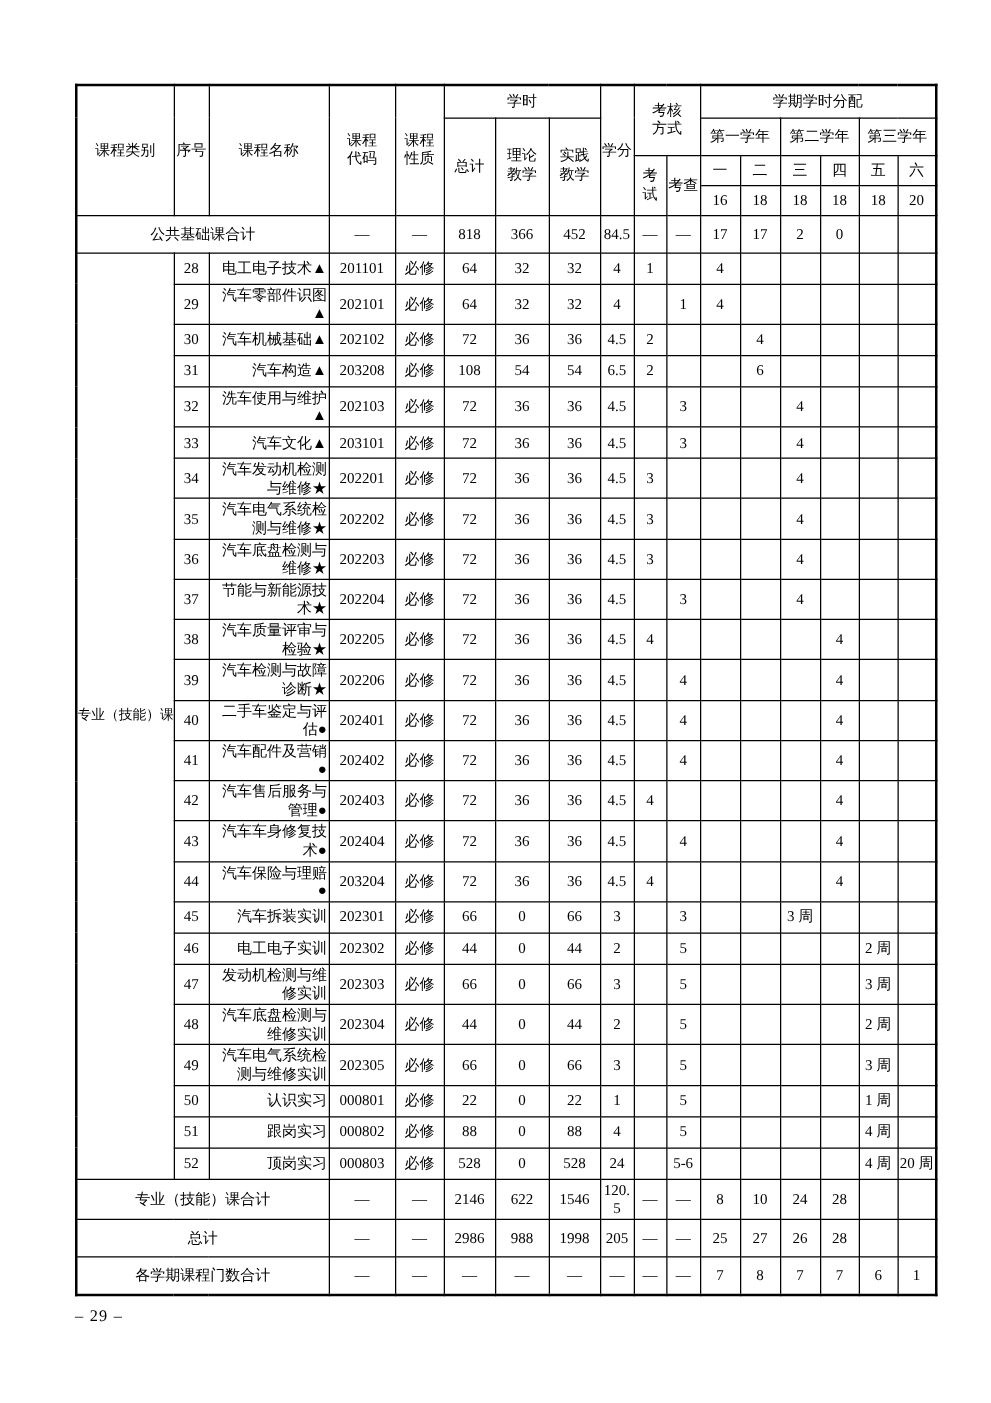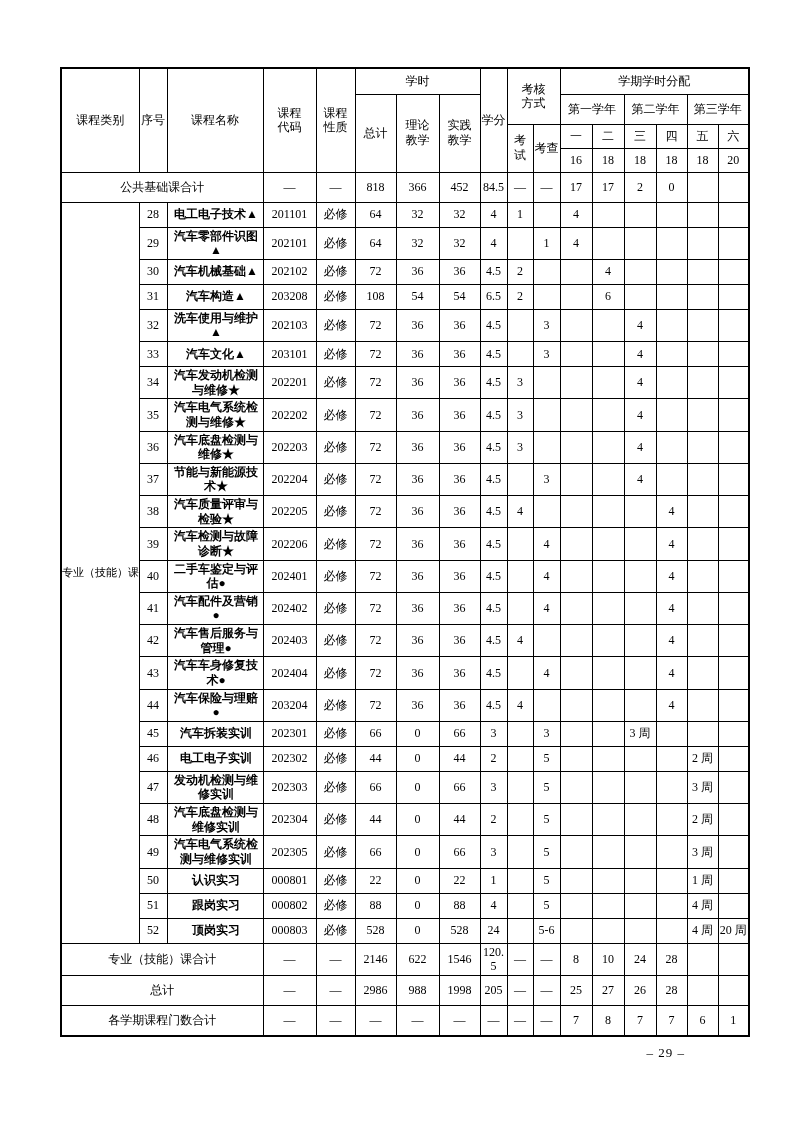--- a/index.html
+++ b/index.html
@@ -22,27 +22,27 @@
     border:1px solid #000; text-align:center; vertical-align:middle;
     font-size:12px; font-weight:normal; padding:1px; line-height:1.22;
     overflow:hidden; word-wrap:break-word;
   }
   thead tr.hr1 { height:26px; }
   thead tr.hr2 { height:30px; }
   thead tr.hr3 { height:24px; }
   thead tr.hr4 { height:24px; }
   tbody td { height:22px; }
   tr.sum-row td { height:27px; }
-  .name-cell { text-align:center; padding-left:3px;font-weight:bold; }
+  .name-cell { text-align:right; padding-left:3px; }
   .cat-cell { font-size:11px; white-space:nowrap; padding:0;margin-top:34px; }
   .credit-cell { word-break:break-all; padding:1px 0; }
   .sem-cell { padding:1px 0; white-space:nowrap; }
-  .w2 { display:inline-block; width:2em; }
+  .w2 { display:inline-block; width:2em;font-family:Liberation Mono, monospace; }
   .footer {
-    width:680px; text-align:right; padding:8px 55px 0 0; box-sizing:border-box;
+    width:680px; text-align:left; padding:8px 55px 0 0; box-sizing:border-box;
     font-size:13px; letter-spacing:1px;
   }
 </style>
 </head>
 <body>
 
 <div class="page">
 
 
   <table class="schedule">

